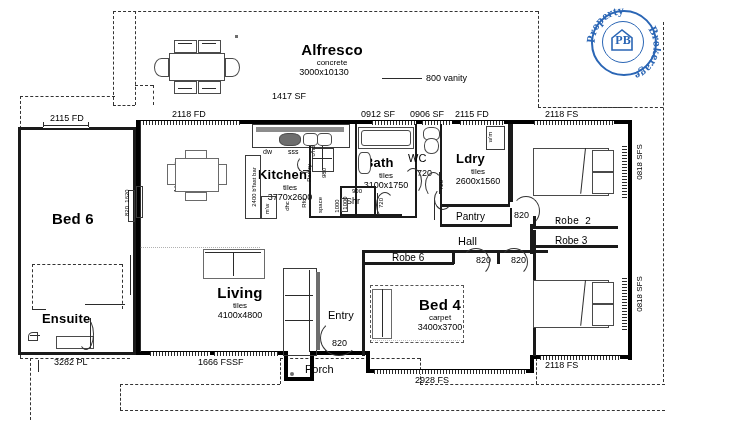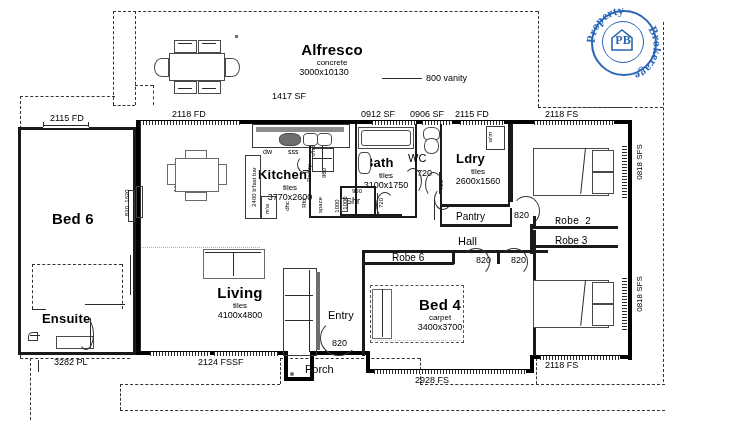--- a/index.html
+++ b/index.html
@@ -323,21 +323,21 @@
   <div class="fill" style="left:316px;top:272px;width:4px;height:78px;"></div>
 
   <div class="lbl t11" style="left:328px;top:310px;">Entry</div>
   <div class="lbl t9" style="left:332px;top:339px;">820</div>
   <div class="swing" style="left:320px;top:320px;width:36px;height:34px;"></div>
   <div class="lbl t11" style="left:305px;top:364px;">Porch</div>
   <div class="fill" style="left:290px;top:372px;width:4px;height:4px;border-radius:50%;"></div>
 
   <div class="hatch" style="left:150px;top:352px;width:60px;height:4px;"></div>
   <div class="hatch" style="left:214px;top:352px;width:64px;height:4px;"></div>
-  <div class="lbl t9" style="left:198px;top:358px;">2124 FSSF</div>
+  <div class="lbl t9" style="left:198px;top:358px;">1666 FSSF</div>
   <div class="hatch" style="left:374px;top:370px;width:152px;height:4px;"></div>
   <div class="lbl t9" style="left:415px;top:376px;">2928 FS</div>
   <div class="hatch" style="left:540px;top:356px;width:80px;height:4px;"></div>
   <div class="lbl t9" style="left:545px;top:361px;">2118 FS</div>
 
   <div class="thinline" style="left:140px;top:124px;width:1px;height:228px;"></div>
 
   <div class="box" style="left:136px;top:186px;width:5px;height:30px;"></div>
 
   <div id="logo">

